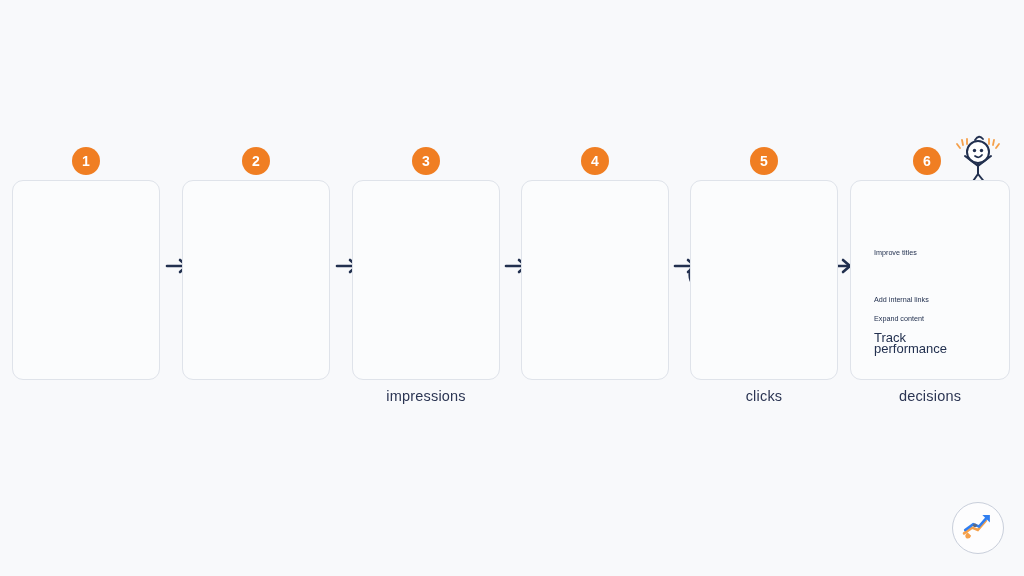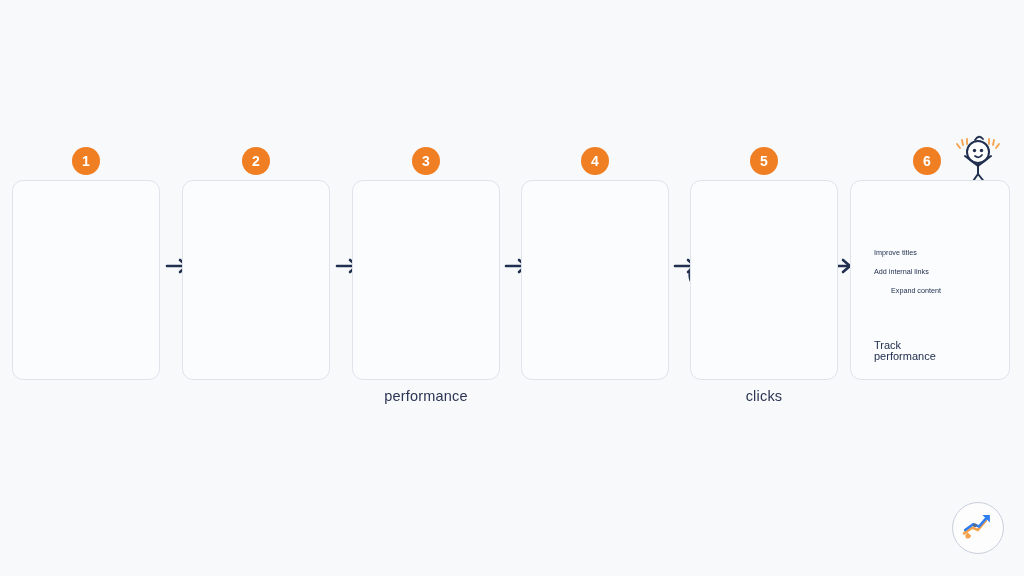--- a/index.html
+++ b/index.html
@@ -358,45 +358,46 @@
     </div>
 
     <div class="panel-wrap" style="left:182px">
       <div class="panel-card"></div>
       <div class="badge">2</div>
     </div>
 
     <div class="panel-wrap" style="left:352px">
       <div class="panel-card"></div>
       <div class="badge">3</div>
-      <div class="panel-label">performance</div>
+      <div class="panel-label">impressions</div>
     </div>
 
     <div class="panel-wrap" style="left:521px">
       <div class="panel-card"></div>
       <div class="badge">4</div>
     </div>
 
     <div class="panel-wrap" style="left:690px">
       <div class="panel-card"></div>
       <div class="badge">5</div>
       <div class="panel-label">clicks</div>
     </div>
 
     <div class="panel-wrap" style="left:850px; width:160px">
       <div class="panel-card" style="width:160px"></div>
       <div class="badge" style="left:77px">6</div>
+      <div class="panel-label" style="width:160px">decisions</div>
     </div>
   </div>
 
   <div style="position:absolute; left:874px; top:247px; width:90px;">
     <div style="height:19px; font-size:7.2px; color:#22304f; line-height:11px;">Improve titles</div>
-    <div style="height:19px; font-size:7.2px; color:#22304f; line-height:11px;">Add internal links</div>
-    <div style="height:19px; font-size:7.2px; color:#22304f; line-height:11px;margin-left:17px;">Expand content</div>
-    <div style="height:19px; font-size:11px; color:#22304f; line-height:11px;margin-top:36px;">Track performance</div>
+    <div style="height:19px; font-size:7.2px; color:#22304f; line-height:11px;margin-top:28px;">Add internal links</div>
+    <div style="height:19px; font-size:7.2px; color:#22304f; line-height:11px;">Expand content</div>
+    <div style="height:19px; font-size:13px; color:#22304f; line-height:11px;">Track performance</div>
   </div>
 
   <div class="logo-badge">
     <svg width="50" height="50" viewBox="0 0 50 50">
       <g transform="translate(11,12) scale(1.15)">
         <path d="M0 16 L7 11 L12 13 L19 5" fill="none" stroke="#f5a04a" stroke-width="2.2" stroke-linecap="round"></path>
         <path d="M1 13 L8 8 L13 10 L20 2" fill="none" stroke="#2f7ef0" stroke-width="2.2" stroke-linecap="round"></path>
         <path d="M16 0 L22.5 0 L22.5 6.5 Z" fill="#2f7ef0"></path>
         <path d="M3 15 q-3.2 3 -1 5.2 q3.2 1 4.2 -2.2 z" fill="#f5a04a"></path>
         <circle cx="9.5" cy="9" r="1.7" fill="#5b6a86"></circle>

